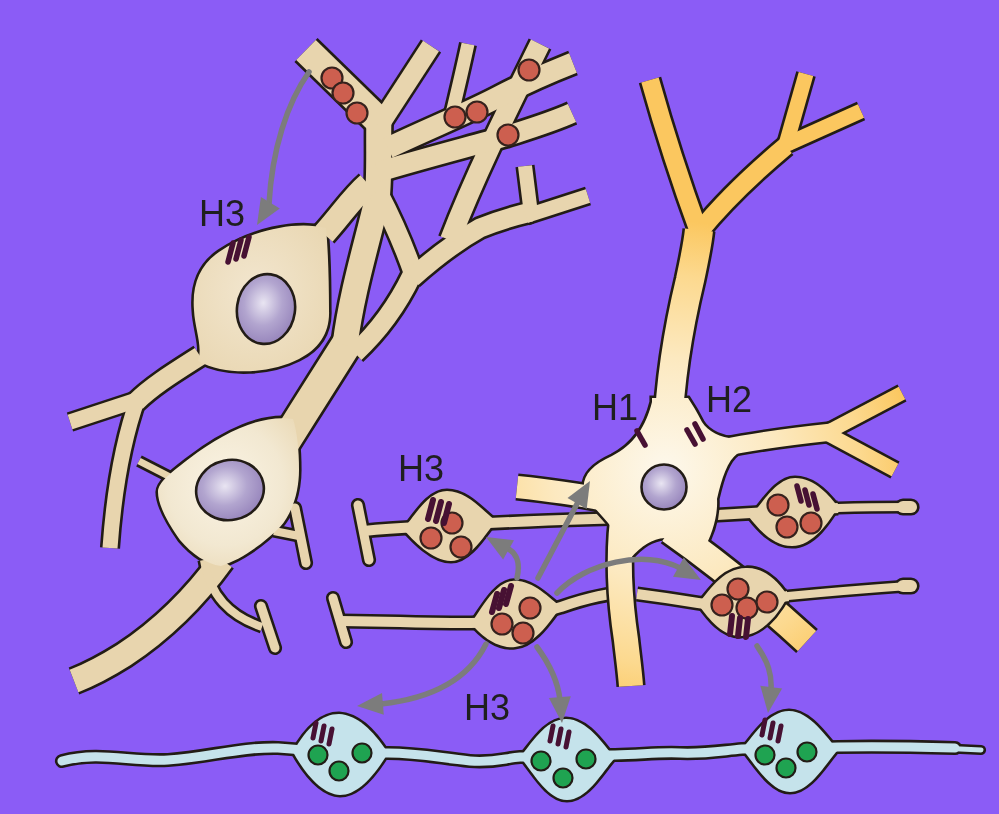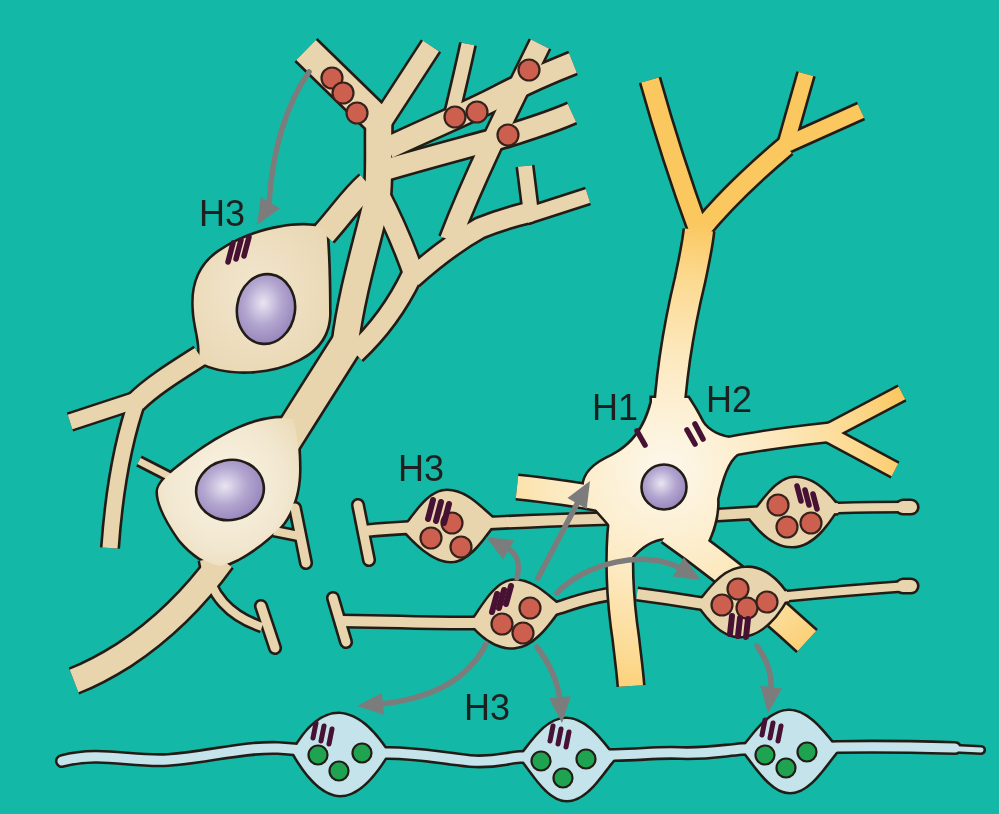--- a/index.html
+++ b/index.html
@@ -1,16 +1,16 @@
 <!DOCTYPE html>
 <html style="--ink: #221c16; --tan: #e8d5ae; --somaUpperIn: #f2e6cf; --somaUpperOut: #e8d5ae; --somaLowerIn: #faf3e4; --somaLowerOut: #e8d5ae; --yellowIn: #fdf8ec; --yellowMid: #fce9c0; --yellowOut: #fbc75f; --yellowSolid: #fbcd6e; --nucleusIn: #e9e5f2; --nucleusMid: #b2a5cf; --nucleusOut: #8b77b3; --red: #cd5f4f; --redEdge: #36221d; --green: #1fa351; --blue: #c5e3eb; --plum: #471133; --gray: #7c7c7c; --text: #1f1f1f;"><head>
 <meta charset="utf-8">
 <style>
   html,body{margin:0;padding:0;background:#ffffff;}
-  .stage{position:relative;width:999px;height:814px;background:#14b8a6;overflow:hidden;font-family:"Liberation Sans",sans-serif;}
+  .stage{position:relative;width:999px;height:814px;background:#8b5cf6;overflow:hidden;font-family:"Liberation Sans",sans-serif;}
   svg{display:block;}
   .lbl{font-family:"Liberation Sans",sans-serif;font-size:36px;fill:var(--text);}
 </style>
 </head>
 <body>
 
 <div class="stage">
 <svg width="999" height="814" viewBox="0 0 999 814">
   <defs>
     <radialGradient id="gNucleus" cx="44%" cy="42%" r="72%">

